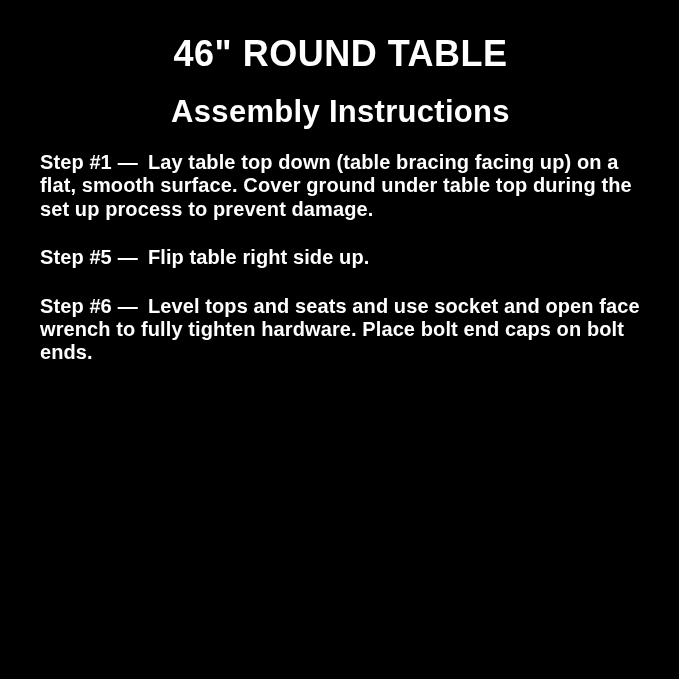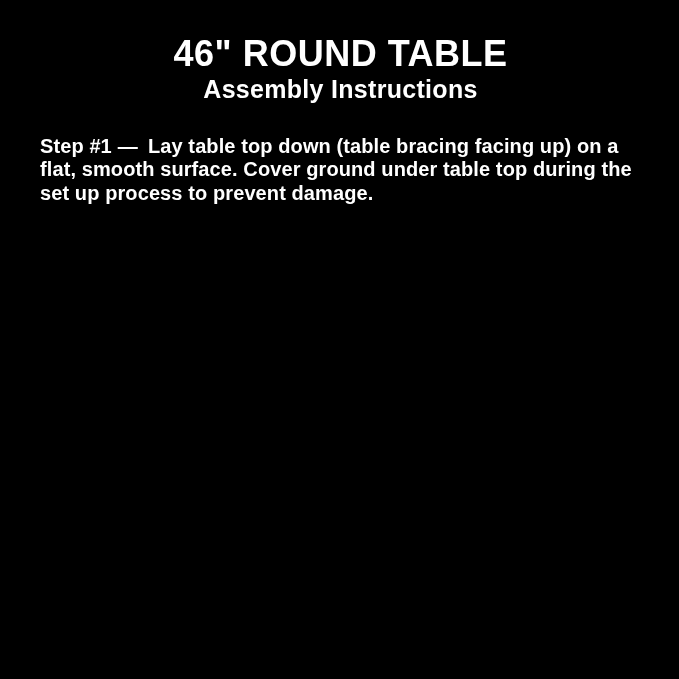--- a/index.html
+++ b/index.html
@@ -24,27 +24,27 @@
     text-align: center;
     margin-bottom: 22px;
   }
   .title {
     font-size: 36px;
     line-height: 1.0;
     letter-spacing: 0.5px;
     white-space: nowrap;
   }
   .subtitle {
-    font-size: 25px;
+    font-size: 31px;
     line-height: 1.0;
-    margin-top: 5px;
+    margin-top: 24px;
     letter-spacing: 0.3px;
   }
   .steps {
-    margin-top: 33px;
+    margin-top: 24px;
   }
   .step {
     font-size: 20px;
     line-height: 1.17;
     margin-bottom: 25px;
     letter-spacing: 0.1px;
   }
   .step-dash {
     display: inline-block;
     margin: 0 10px 0 6px;
@@ -60,17 +60,19 @@
     <div class="subtitle">Assembly Instructions</div>
   </div>
 
   <div class="steps">
 
     <p class="step"><span>Step #1</span><span class="step-dash">—</span><span>Lay table top down (table bracing facing up) on a flat, smooth surface. Cover ground under table top during the set up process to prevent damage.</span></p>
 
 
 
 
+    <p class="step"><span>Step #5</span><span class="step-dash">—</span><span>Flip table right side up.</span></p>
 
+    <p class="step"><span>Step #6</span><span class="step-dash">—</span><span>Level tops and seats and use socket and open face wrench to fully tighten hardware. Place bolt end caps on bolt ends.</span></p>
 
   </div>
 
 </div>
 
 </body></html>

